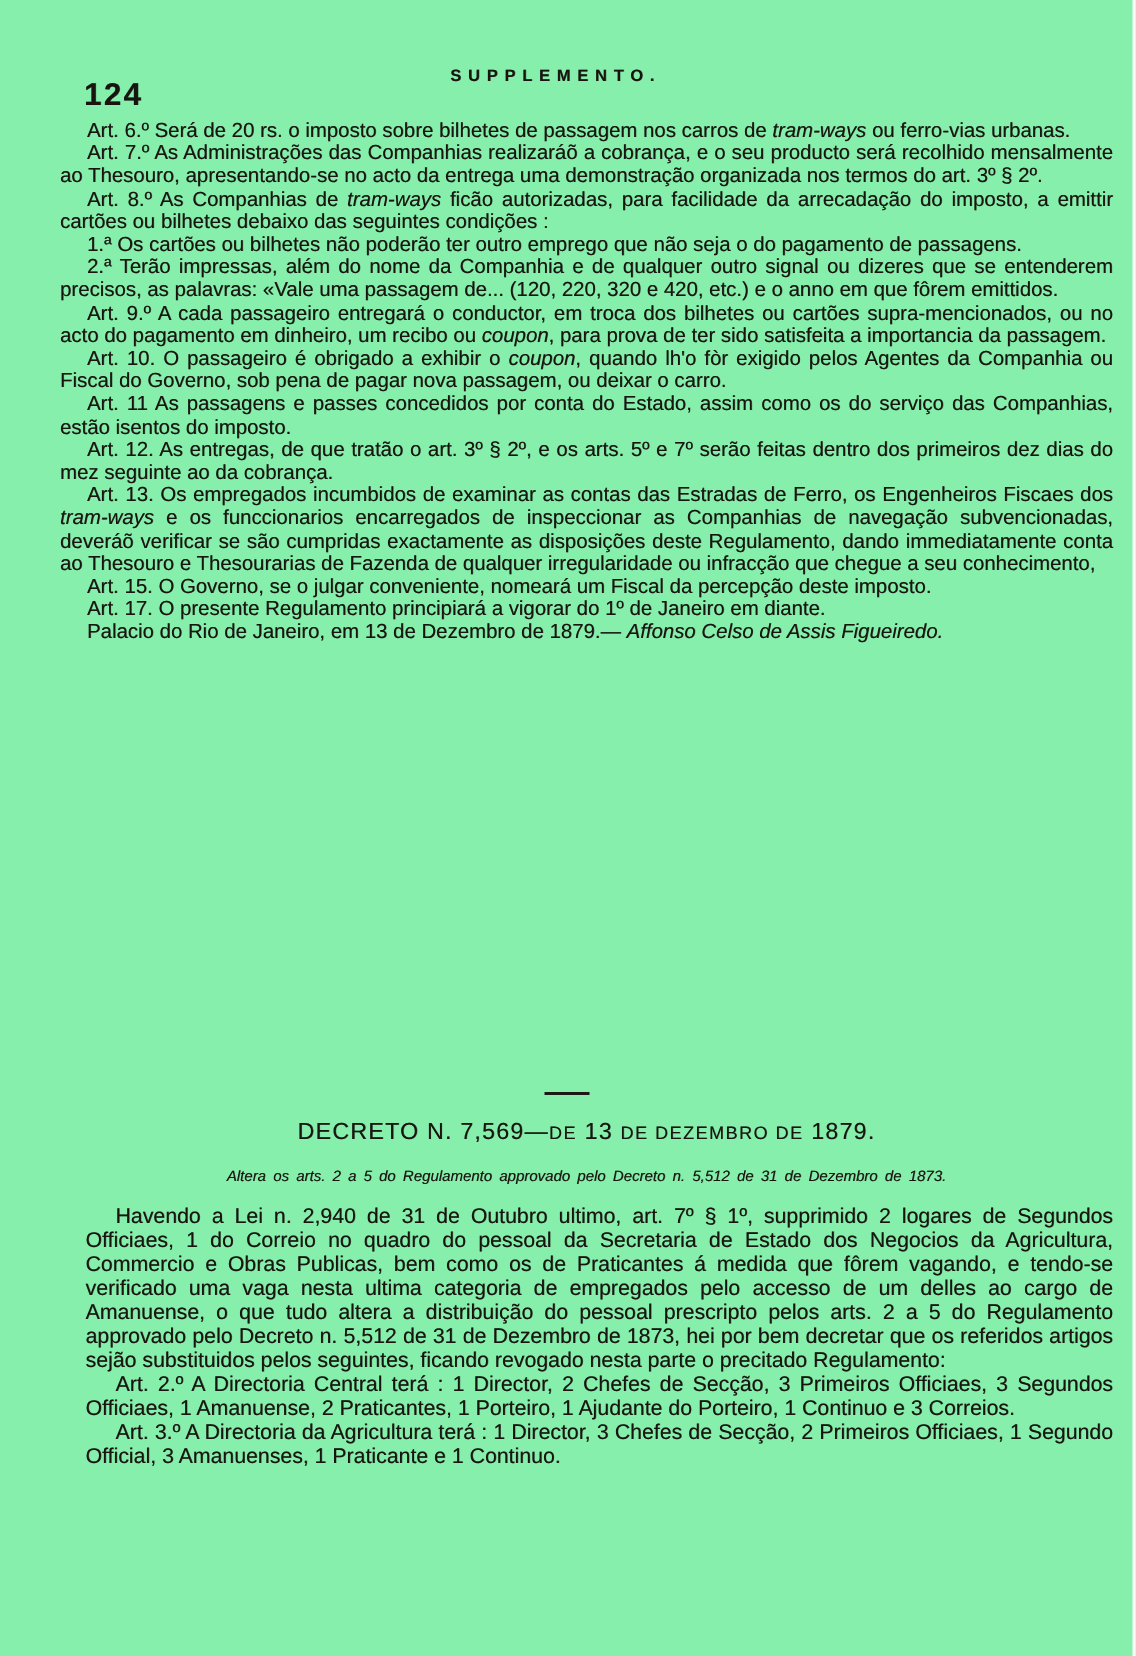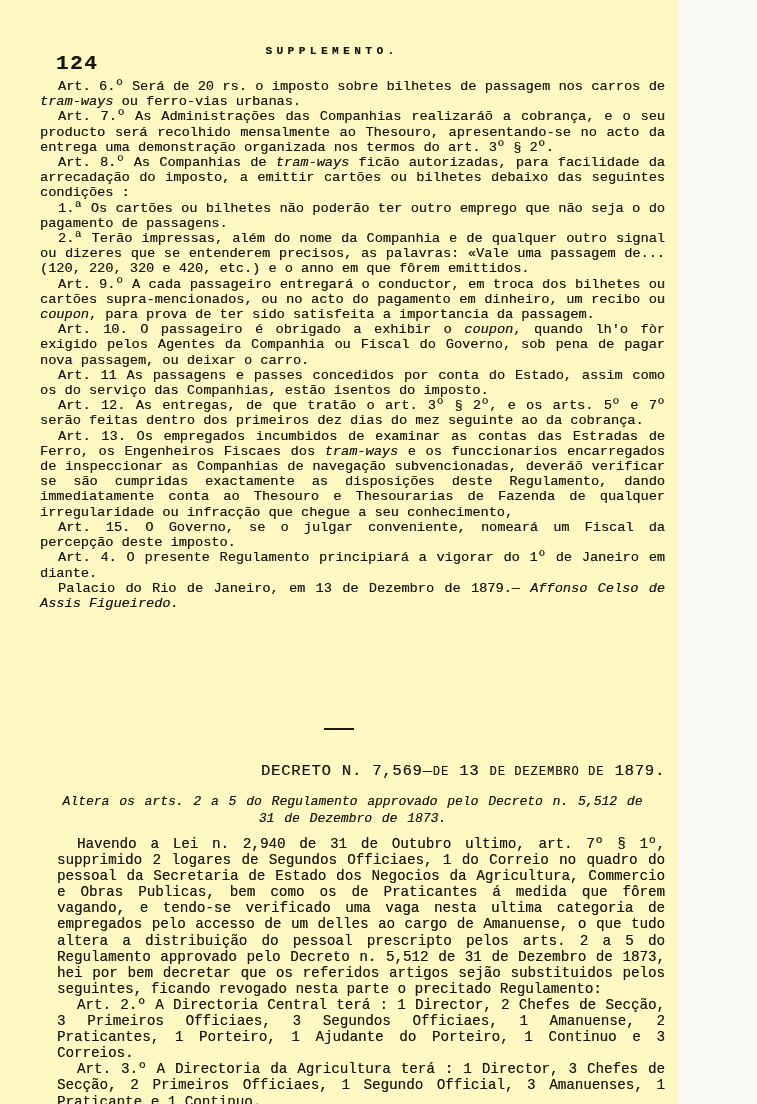--- a/index.html
+++ b/index.html
@@ -2,25 +2,25 @@
 <html lang="pt"><head>
 <meta charset="utf-8">
 <style>
   html, body {
     margin: 0;
     padding: 0;
     background: #fbfaf7;
   }
   .page {
     position: relative;
-    width: 678px;
+    width: 755px;
     height: 1104px;
-    background: #fef9c3;
+    background: #86efac;
     overflow: hidden;
-    font-family: Liberation Mono, monospace;
+    font-family: Liberation Sans, sans-serif;
     color: #181510;
     text-shadow: 0.3px 0 0 rgba(24,21,16,0.55);
   }
   
   .header-row {
     position: absolute;
     top: 44px;
     left: 40px;
     right: 14px;
     height: 34px;
@@ -70,34 +70,33 @@
     border-top: 2.5px solid #1d1a14;
   }
   
   .decree {
     position: absolute;
     top: 746px;
     left: 40px;
     right: 13px;
   }
   .decree-heading {
-    text-align: right;
+    text-align: center;
     font-size: 15.5px;
     letter-spacing: 0.8px;
     line-height: 18px;
     white-space: nowrap;
-    margin-top: 16px;
   }
   .decree-heading .sm { font-size: 12px; letter-spacing: 1px; }
   .decree-subtitle {
     font-style: italic;
     text-align: center;
     max-width: 600px;
     margin: 13px auto 0;
-    font-size: 13px;
+    font-size: 10px;
     line-height: 16.5px;
     word-spacing: 2px;
   }
   .decree-body {
     margin-top: 9px;
     font-size: 14.2px;
     line-height: 16.1px;
     text-align: justify;
     hyphens: auto;
     margin-left: 17px;
@@ -119,21 +118,21 @@
       <p class="para"><span>Art. 7.º As Administrações das Companhias realizaráõ a cobrança, e o seu producto será recolhido mensalmente ao Thesouro, apresentando-se no acto da entrega uma demonstração organizada nos termos do art. 3º § 2º.</span></p>
       <p class="para"><span>Art. 8.º As Companhias de </span><span class="italic">tram-ways</span><span> ficão autorizadas, para facilidade da arrecadação do imposto, a emittir cartões ou bilhetes debaixo das seguintes condições :</span></p>
       <p class="para"><span>1.ª Os cartões ou bilhetes não poderão ter outro emprego que não seja o do pagamento de passagens.</span></p>
       <p class="para"><span>2.ª Terão impressas, além do nome da Companhia e de qualquer outro signal ou dizeres que se entenderem precisos, as palavras: «Vale uma passagem de... (120, 220, 320 e 420, etc.) e o anno em que fôrem emittidos.</span></p>
       <p class="para"><span>Art. 9.º A cada passageiro entregará o conductor, em troca dos bilhetes ou cartões supra-mencionados, ou no acto do pagamento em dinheiro, um recibo ou </span><span class="italic">coupon</span><span>, para prova de ter sido satisfeita a importancia da passagem.</span></p>
       <p class="para"><span>Art. 10. O passageiro é obrigado a exhibir o </span><span class="italic">coupon</span><span>, quando lh'o fòr exigido pelos Agentes da Companhia ou Fiscal do Governo, sob pena de pagar nova passagem, ou deixar o carro.</span></p>
       <p class="para"><span>Art. 11 As passagens e passes concedidos por conta do Estado, assim como os do serviço das Companhias, estão isentos do imposto.</span></p>
       <p class="para"><span>Art. 12. As entregas, de que tratão o art. 3º § 2º, e os arts. 5º e 7º serão feitas dentro dos primeiros dez dias do mez seguinte ao da cobrança.</span></p>
       <p class="para"><span>Art. 13. Os empregados incumbidos de examinar as contas das Estradas de Ferro, os Engenheiros Fiscaes dos </span><span class="italic">tram-ways</span><span> e os funccionarios encarregados de inspeccionar as Companhias de navegação subvencionadas, deveráõ verificar se são cumpridas exactamente as disposições deste Regulamento, dando immediatamente conta ao Thesouro e Thesourarias de Fazenda de qualquer irregularidade ou infracção que chegue a seu conhecimento,</span></p>
       <p class="para"><span>Art. 15. O Governo, se o julgar conveniente, nomeará um Fiscal da percepção deste imposto.</span></p>
-      <p class="para"><span>Art. 4. O presente Regulamento principiará a vigorar do 1º de Janeiro em diante.</span></p>
+      <p class="para"><span>Art. 17. O presente Regulamento principiará a vigorar do 1º de Janeiro em diante.</span></p>
       <p class="para"><span>Palacio do Rio de Janeiro, em 13 de Dezembro de 1879.— </span><span class="italic">Affonso Celso de Assis Figueiredo.</span></p>
     </div>
 
   <div class="divider"></div>
 
   <div class="decree">
     <div class="decree-heading" id="decree-heading"><span>DECRETO N. 7,569—</span><span class="sm">DE</span><span> 13 </span><span class="sm">DE DEZEMBRO DE</span><span> 1879.</span></div>
     <div class="decree-subtitle">Altera os arts. 2 a 5 do Regulamento approvado pelo Decreto n. 5,512 de 31 de Dezembro de 1873.</div>
     <div class="decree-body" id="decree-body">
         <p class="para"><span>Havendo a Lei n. 2,940 de 31 de Outubro ultimo, art. 7º § 1º, supprimido 2 logares de Segundos Officiaes, 1 do Correio no quadro do pessoal da Secretaria de Estado dos Negocios da Agricultura, Commercio e Obras Publicas, bem como os de Praticantes á medida que fôrem vagando, e tendo-se verificado uma vaga nesta ultima categoria de empregados pelo accesso de um delles ao cargo de Amanuense, o que tudo altera a distribuição do pessoal prescripto pelos arts. 2 a 5 do Regulamento approvado pelo Decreto n. 5,512 de 31 de Dezembro de 1873, hei por bem decretar que os referidos artigos sejão substituidos pelos seguintes, ficando revogado nesta parte o precitado Regulamento:</span></p>

